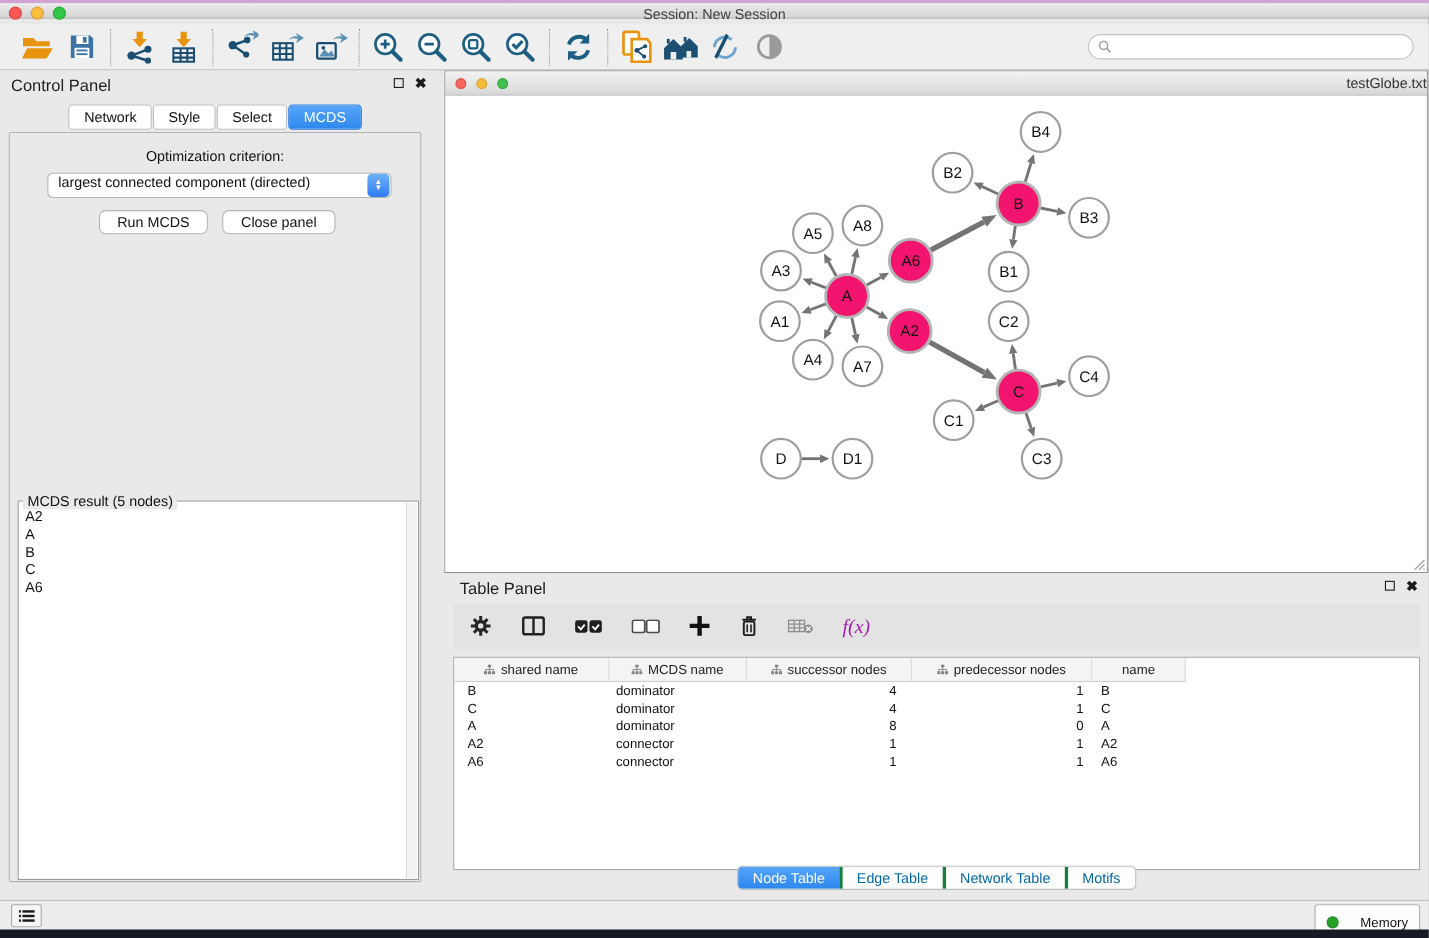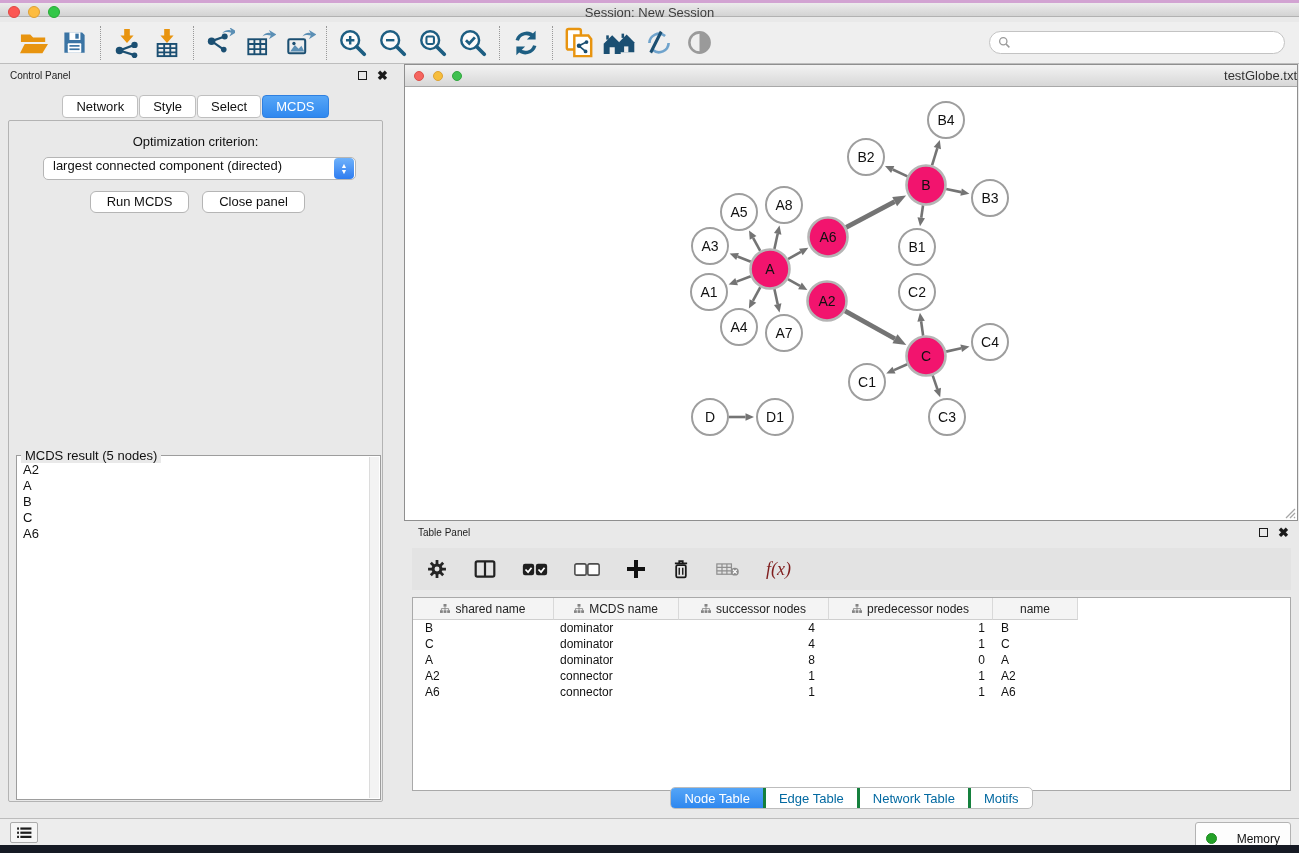--- a/index.html
+++ b/index.html
@@ -23,21 +23,21 @@
              border-bottom:1px solid #bdbdbd; display:flex; align-items:center; padding:0 14px; }
   .tbtn { display:flex; align-items:center; justify-content:center; width:40px; height:36px; cursor:default; }
   .tsep { width:1px; height:34px; border-left:1px dotted #999; margin:0 6px; }
   .searchbox { margin-left:auto; width:296px; height:23px; background:#fff; border:1px solid #c3c3c3;
                border-radius:12px; display:flex; align-items:center; padding:0 8px; gap:5px; }
   .searchbox input { border:none; outline:none; flex:1; font-size:12px; background:transparent;
                      font-family:"Liberation Sans",sans-serif; }
 
   
   .control-panel { position:absolute; top:64px; left:0; width:391px; height:754px; background:#e9e9e9; }
-  .panel-head { position:absolute; top:6px; left:10px; font-size:10px; color:#1d1d1d; }
+  .panel-head { position:absolute; top:6px; left:10px; font-size:15px; color:#1d1d1d; }
   .panel-ctl { position:absolute; top:7px; display:flex; gap:10px; align-items:center; }
   .float-ico { width:9px; height:9px; border:1.6px solid #1a1a1a; display:inline-block; }
   .close-ico { font-size:13px; font-weight:bold; color:#1a1a1a; line-height:9px; }
   .cp-tabs { position:absolute; top:31px; left:0; width:100%; display:flex; justify-content:center; gap:1px; }
   .tab { background:#fff; border:1px solid #bfbfbf; font-size:13px; padding:3px 13px; border-radius:4px; color:#111; }
   .tab.active { background:linear-gradient(#56a6f7,#2f88ef); border-color:#2f80e0; color:#fff; }
   .cp-inner { position:absolute; top:56px; left:8px; width:375px; height:682px;
               border:1px solid #b3b3b3; border-radius:2px; background:#e9e9e9; }
   .opt-label { position:absolute; top:70px; width:100%; text-align:center; font-size:13px; color:#111; }
   .dropdown { position:absolute; top:93px; left:43px; width:313px; height:23px; background:#fff;
@@ -66,21 +66,21 @@
   .netwin-lights { position:absolute; left:9px; top:6px; display:flex; gap:9px; }
   .nlight { width:10px; height:10px; border-radius:50%; }
   .canvas { position:absolute; top:22px; left:0; right:0; bottom:0; background:#fff; }
   .resize-grip { position:absolute; right:1px; bottom:1px; }
 
   
   .table-panel { position:absolute; left:404px; top:521px; width:895px; height:297px; background:#e9e9e9; }
   .tp-toolbar { position:absolute; top:27px; left:8px; right:8px; height:42px; background:#e3e3e3;
                 display:flex; align-items:center; padding:0 14px; gap:26px; }
   .tp-icon { display:flex; align-items:center; }
-  .fx { font-family:"Liberation Serif",serif; font-style:italic; font-size:18px; color:#7f1d1d; }
+  .fx { font-family:"Liberation Serif",serif; font-style:italic; font-size:18px; color:#a21caf; }
   .ntable { position:absolute; top:76px; left:8px; right:8px; height:194px; background:#fff;
             border:1px solid #a9a9a9; overflow:hidden; }
   .thead { display:flex; height:22px; font-size:12px; color:#222; }
   .th { background:#f4f4f4; border-bottom:1px solid #cfcfcf; border-right:1px solid #d9d9d9;
         display:flex; align-items:center; justify-content:center; gap:5px; }
   .trow { display:flex; height:16px; font-size:12px; color:#111; align-items:center; }
   .td { overflow:hidden; white-space:nowrap; }
   .seg-wrap { position:absolute; top:266px; left:0; width:100%; display:flex; justify-content:center; }
   .seg { display:flex; border:1px solid #bdbdbd; border-radius:5px; overflow:hidden;
          background:#fff; height:22px; }

